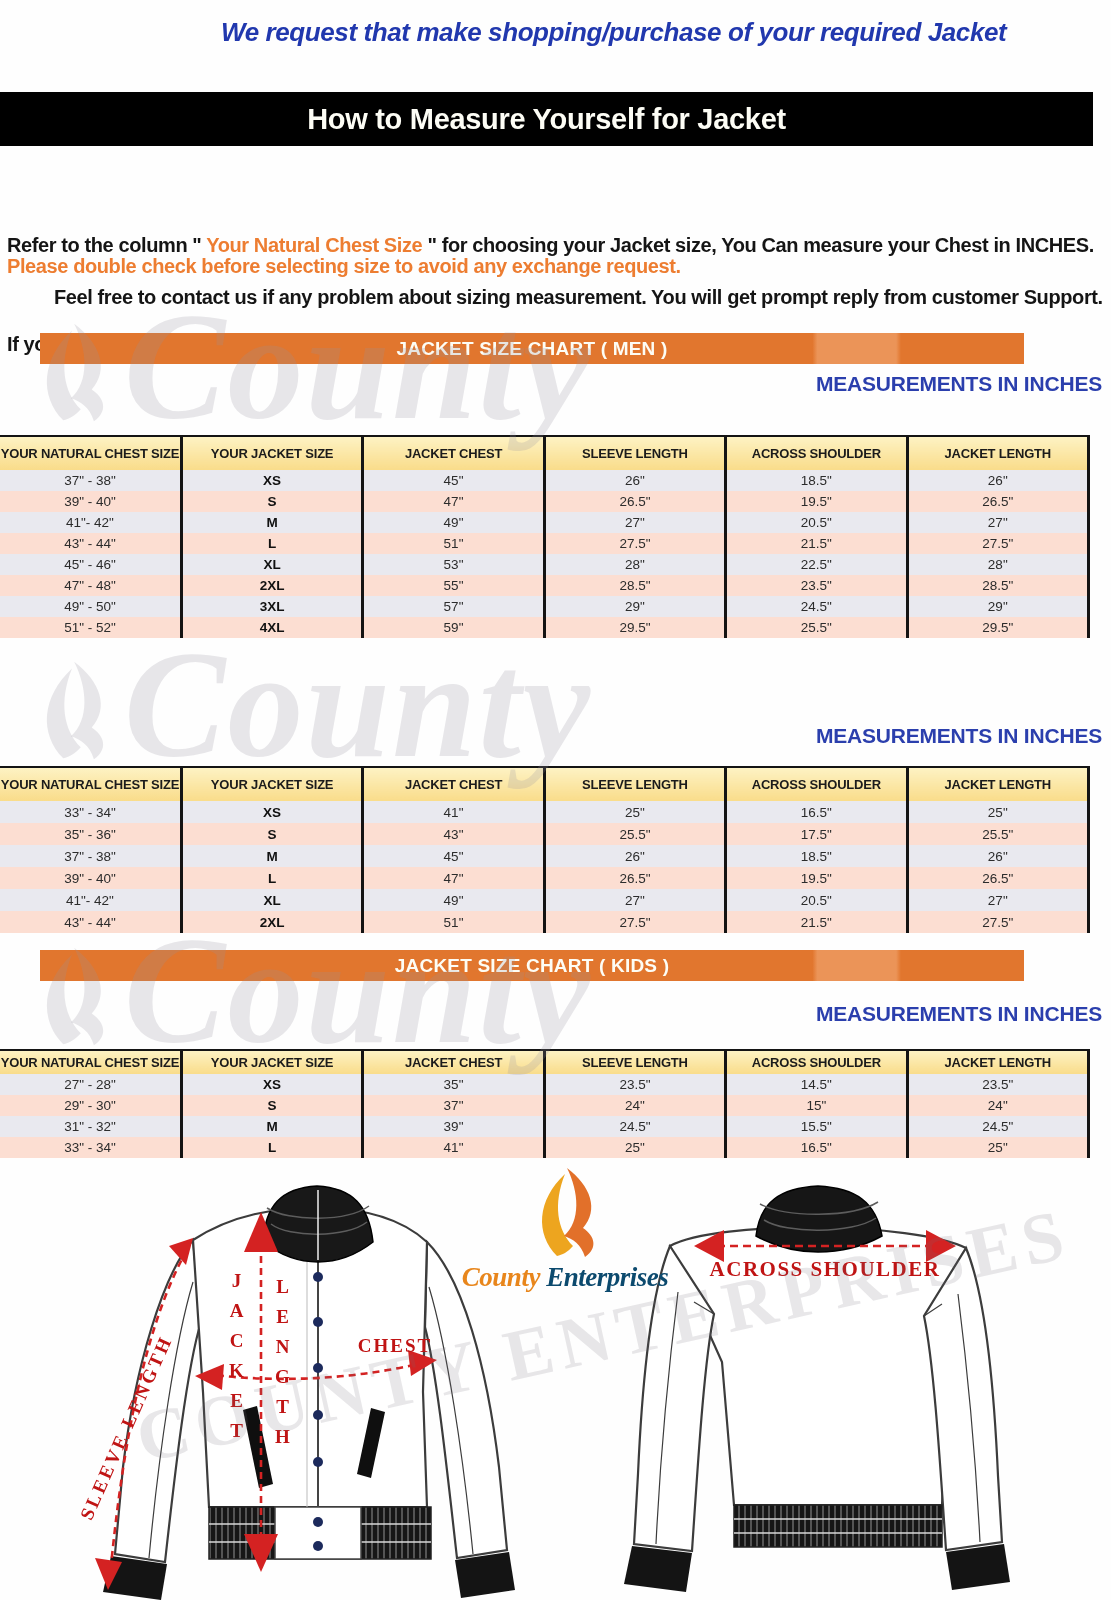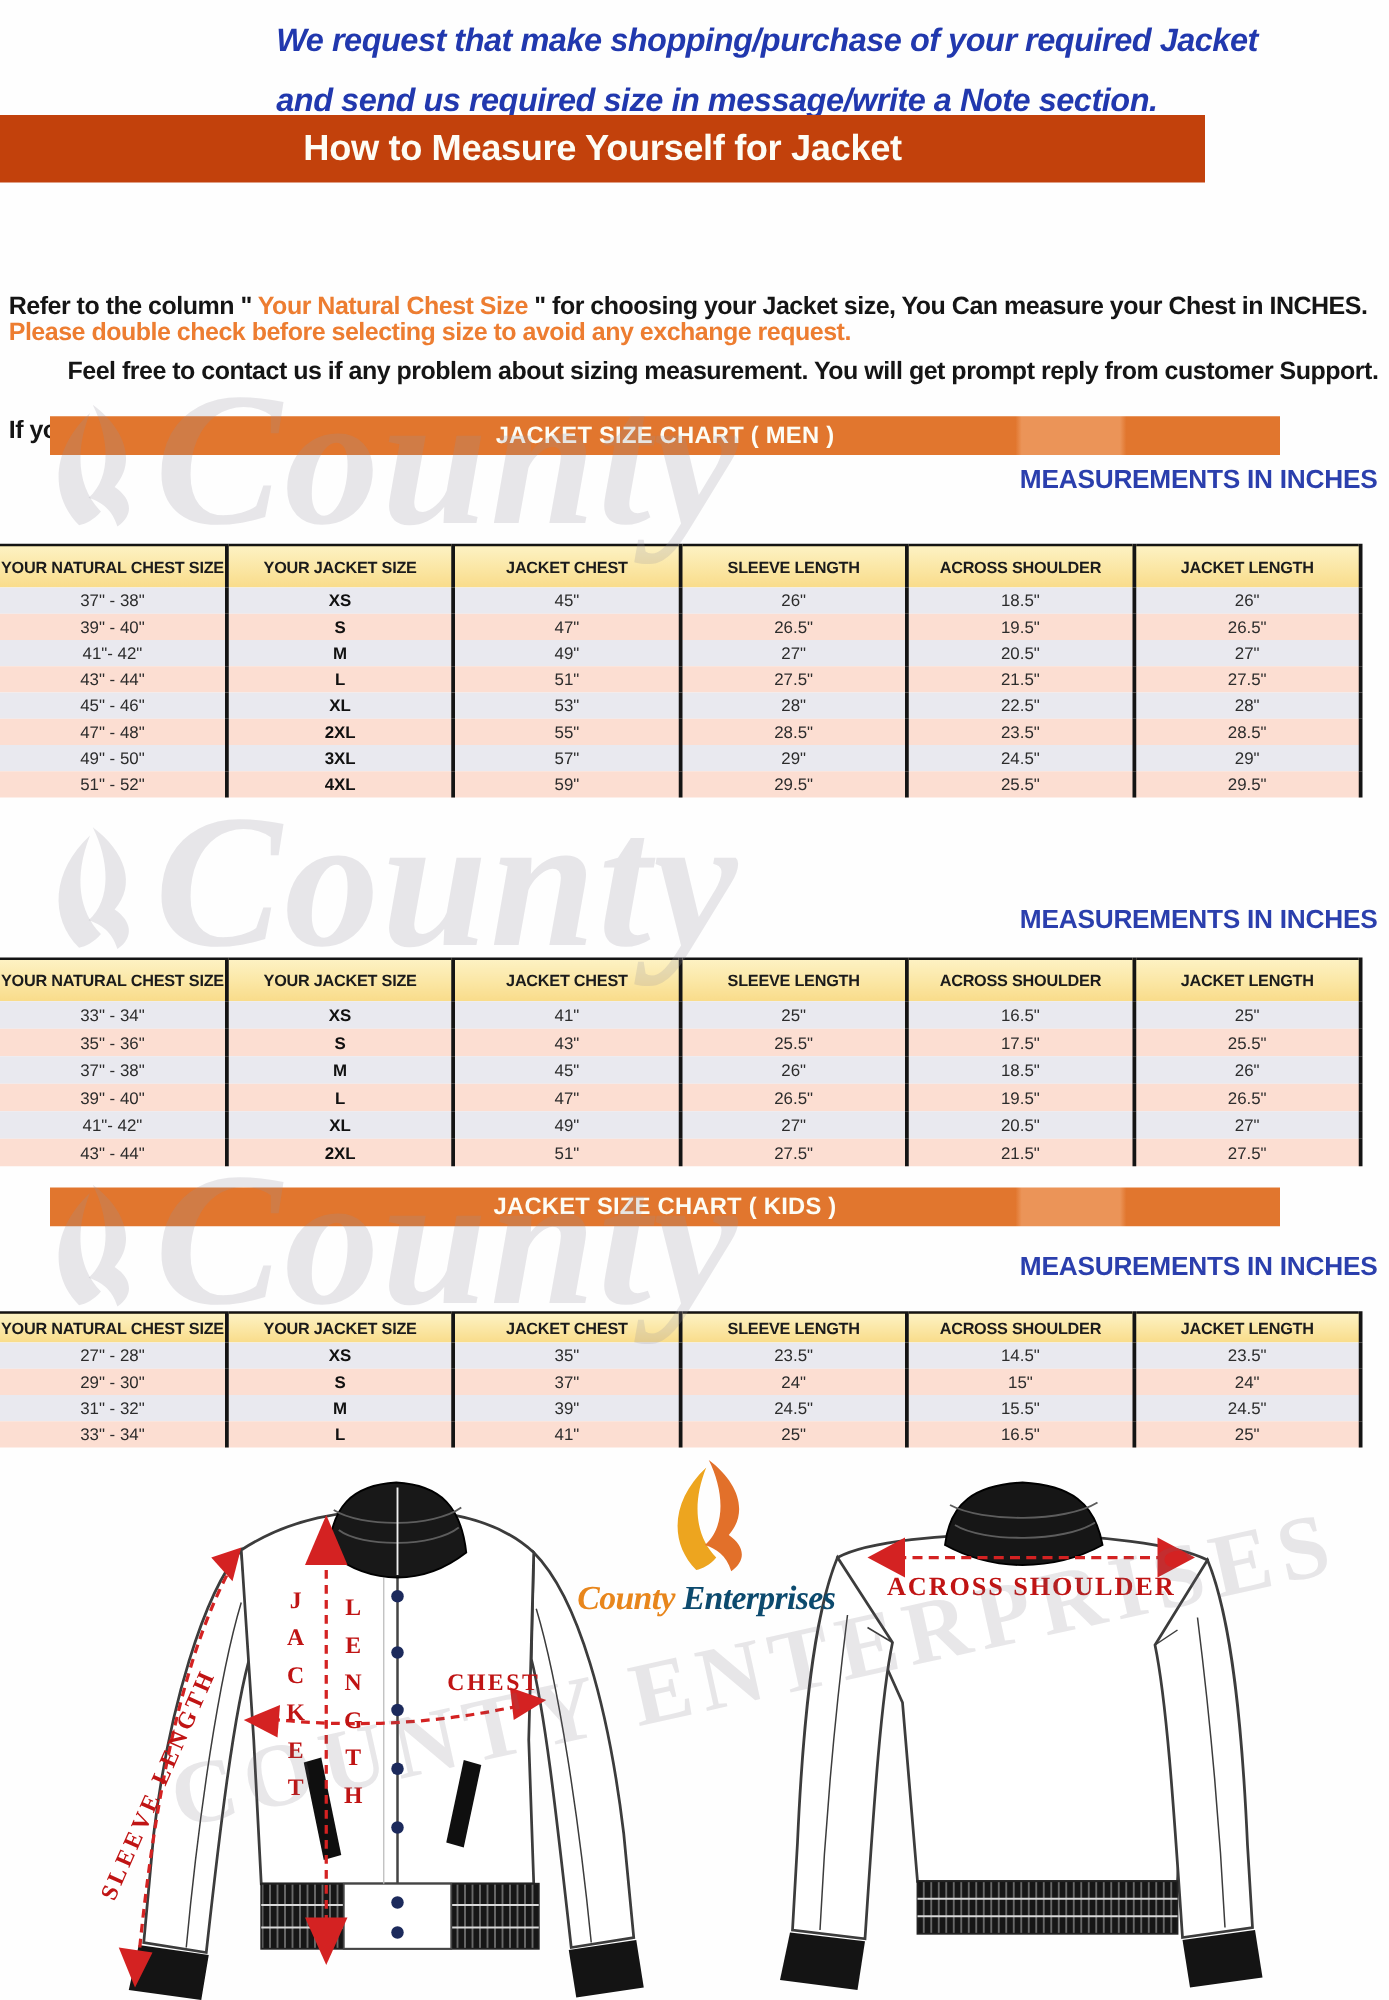--- a/index.html
+++ b/index.html
@@ -4,21 +4,21 @@
 <style>
   html,body{margin:0;padding:0;background:#ffffff;}
   .page{position:relative;width:1111px;height:1600px;background:#fefefe;overflow:hidden;
         font-family:"Liberation Sans",sans-serif;}
   .abs{position:absolute;}
 
   
   .intro{top:8px;left:221px;color:#2138ae;font-weight:bold;font-size:26px;line-height:48px;letter-spacing:-0.4px;font-style:italic;}
 
   
-  .banner-main{top:92px;left:0;width:964px;height:54px;background:#c2410c;color:#fdfdf5;
+  .banner-main{top:92px;left:0;width:1093px;height:54px;background:#000000;color:#fdfdf5;
     font-weight:bold;font-size:29px;line-height:54px;text-align:center;letter-spacing:-0.3px;}
 
   
   .instructions{top:163px;left:7px;width:1100px;color:#151515;font-weight:bold;font-size:20px;
     line-height:33px;letter-spacing:-0.4px;white-space:pre-wrap;}
   .hl{color:#ed7d31;}
   .warning{top:255px;left:7px;color:#ed7d31;font-weight:bold;font-size:20px;letter-spacing:-0.4px;}
   .contact{top:286px;left:7px;color:#151515;font-weight:bold;font-size:20px;letter-spacing:-0.4px;margin-left:47px;}
 
   
@@ -58,21 +58,20 @@
   .logo-county{color:#e8861c;} .logo-ent{color:#0c4a6e;}
   .red-note{fill:#c01414;font-family:"Liberation Serif",serif;font-weight:bold;}
 </style>
 </head>
 <body>
 
 <div class="page">
 
   <div class="abs intro">
     <div>We request that make shopping/purchase of your required Jacket</div>
-    <div>and send us required size in message/write a Note section.</div>
   </div>
 
   <div class="abs banner-main">How to Measure Yourself for Jacket</div>
 
   <div class="abs instructions">
     <div><span>Refer to the column " </span><span class="hl">Your Natural Chest Size</span><span> " for choosing your Jacket size, You Can measure your Chest in INCHES.</span></div>
     <div><span>If your have a 43" or 44"  inches natural </span><span class="hl">" MEN"</span><span> Chest measurement, you should purchase a </span><span class="hl">" L "</span><span> Size Jacket.</span></div>
   </div>
   <div class="abs warning">Please double check before selecting size to avoid any exchange request.</div>
   <div class="abs contact">Feel free to contact us if any problem about sizing measurement. You will get prompt reply from customer Support.</div>

